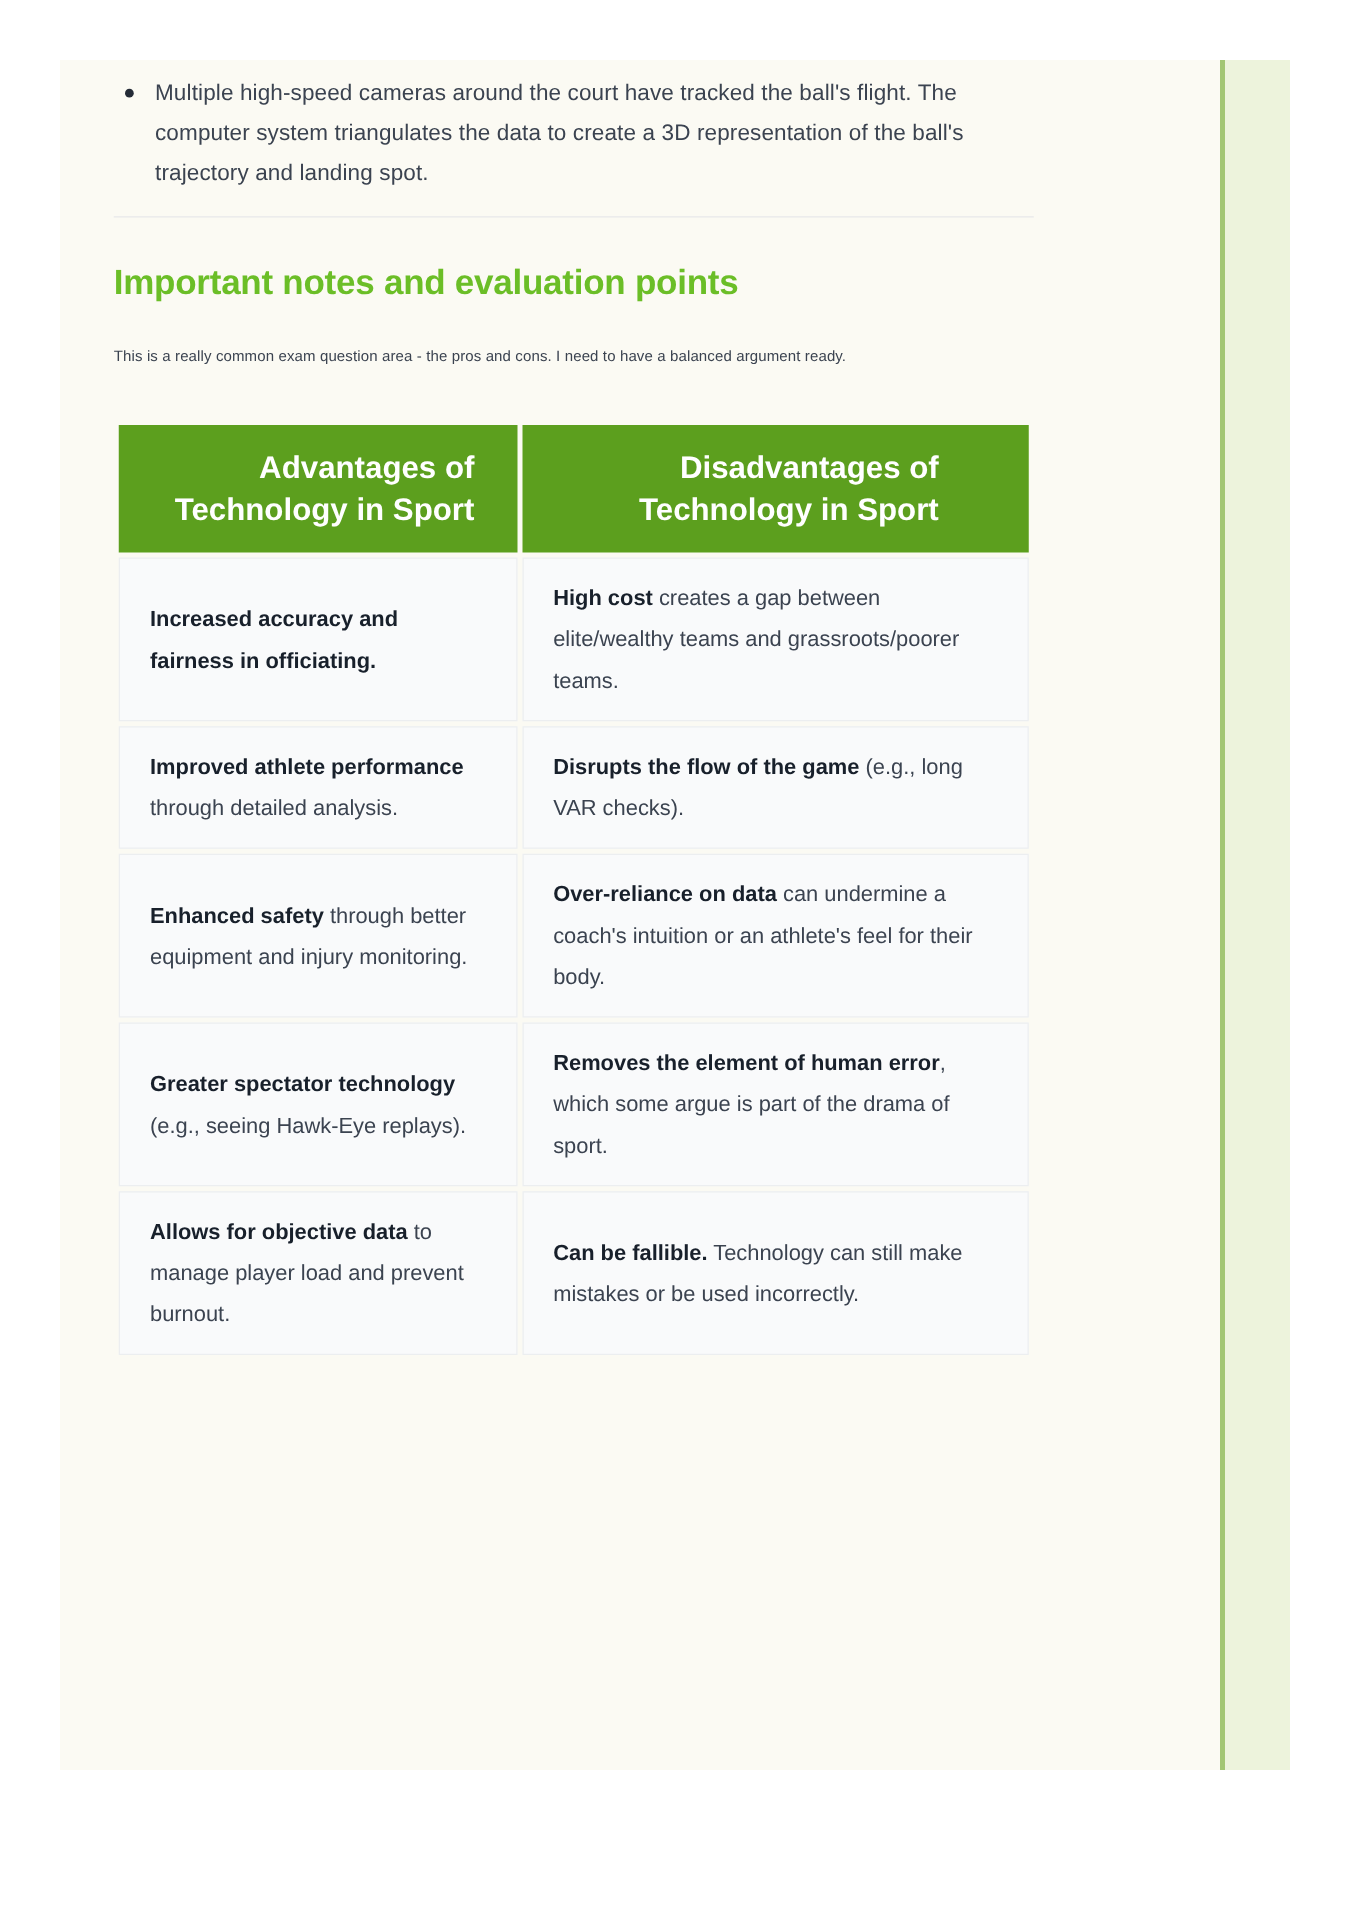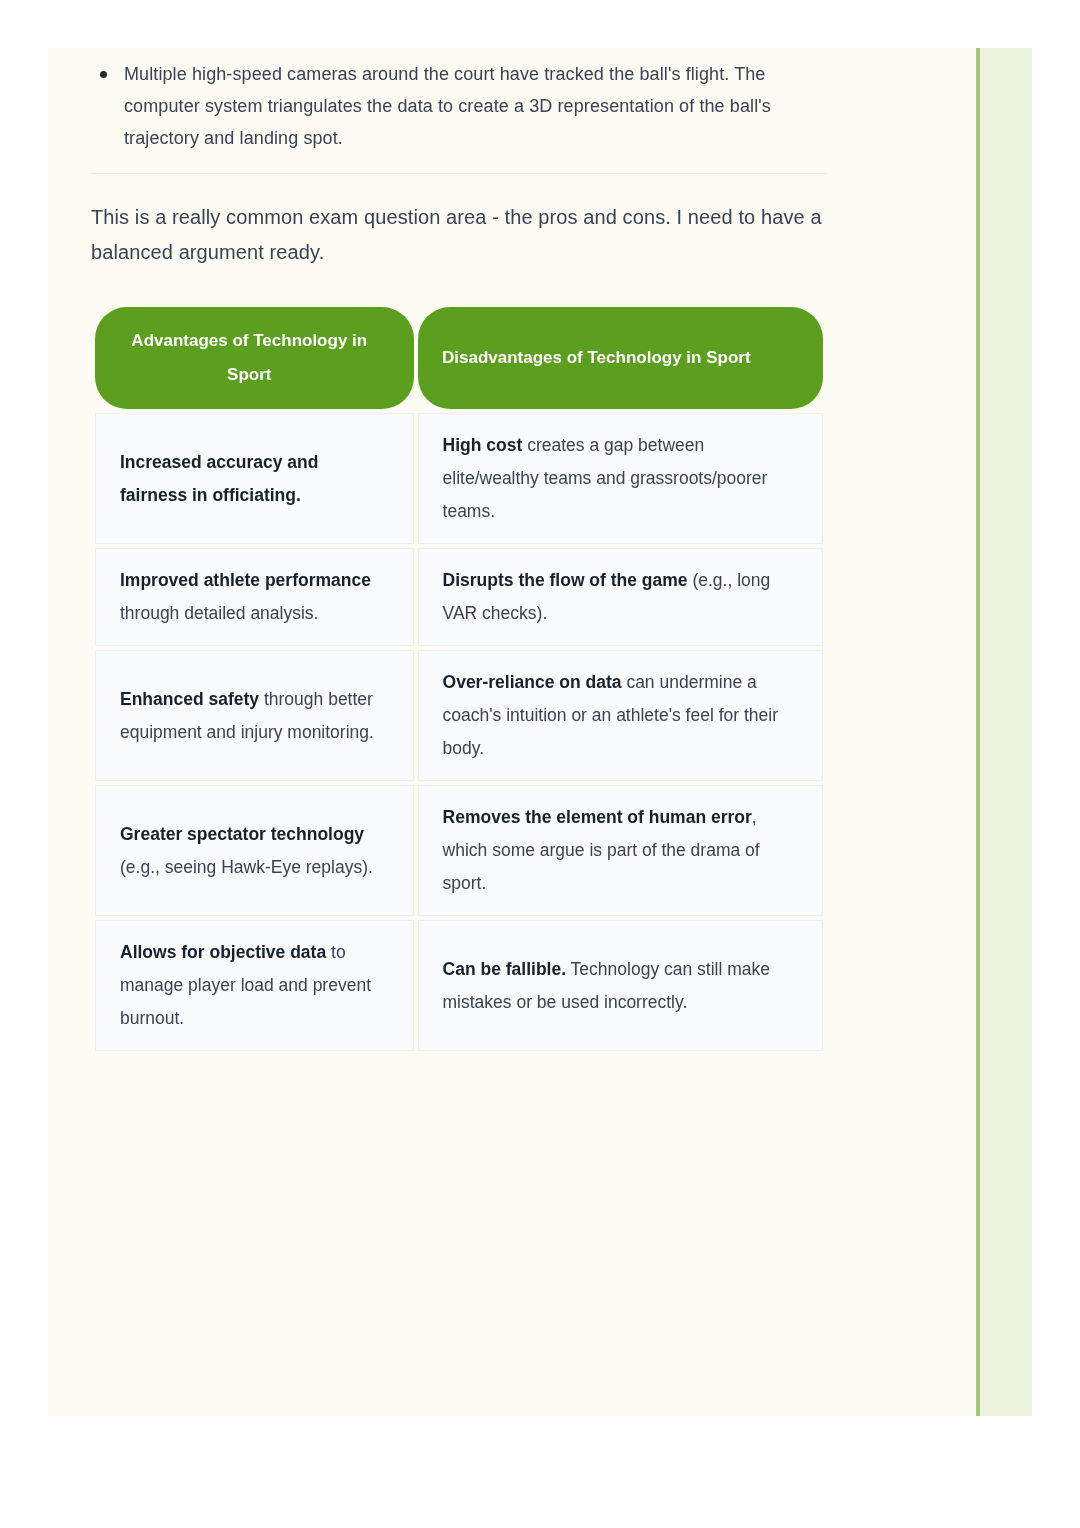--- a/index.html
+++ b/index.html
@@ -66,44 +66,43 @@
   }
   h1.section-heading {
     margin-top: 36px;
     font-size: 28px;
     font-weight: 700;
     letter-spacing: -0.2px;
     color: #6bbe27;
   }
   p.intro {
     margin-top: 26px;
-    font-size: 20px;
+    font-size: 12px;
     line-height: 35px;
     letter-spacing: 0.1px;
   }
   
   table.compare {
     margin-top: 33px;
     width: 736px;
     border-collapse: separate;
     border-spacing: 4px;
     table-layout: fixed;
   }
   table.compare col.c-adv { width: 44%; }
   table.compare col.c-dis { width: 56%; }
   table.compare th {
     background: #5c9f1e;
     color: #ffffff;
-    font-size: 17px;
+    font-size: 25px;
     font-weight: 700;
     line-height: 34px;
-    text-align: center;
+    text-align: right;
     vertical-align: middle;
     padding: 17px 24px;
-    border-radius: 32px;
   }
   table.compare th.th-adv { padding-right: 34px; }
   table.compare th.th-dis { padding-right: 72px; }
   table.compare td {
     background: #f9fafb;
     border: 1px solid #eceef0;
     font-size: 17.5px;
     line-height: 33px;
     vertical-align: middle;
     padding: 15px 24px;
@@ -135,20 +134,21 @@
 
       <ul class="bullets">
         <li>
           <span class="dot"></span>
           <span>Multiple high-speed cameras around the court have tracked the ball's flight. The computer system triangulates the data to create a 3D representation of the ball's trajectory and landing spot.</span>
         </li>
       </ul>
 
       <hr class="divider">
 
+      <h1 class="section-heading">Important notes and evaluation points</h1>
 
       <p class="intro">This is a really common exam question area - the pros and cons. I need to have a balanced argument ready.</p>
 
       <table class="compare">
         <colgroup>
           <col class="c-adv">
           <col class="c-dis">
         </colgroup>
         <thead>
           <tr>

